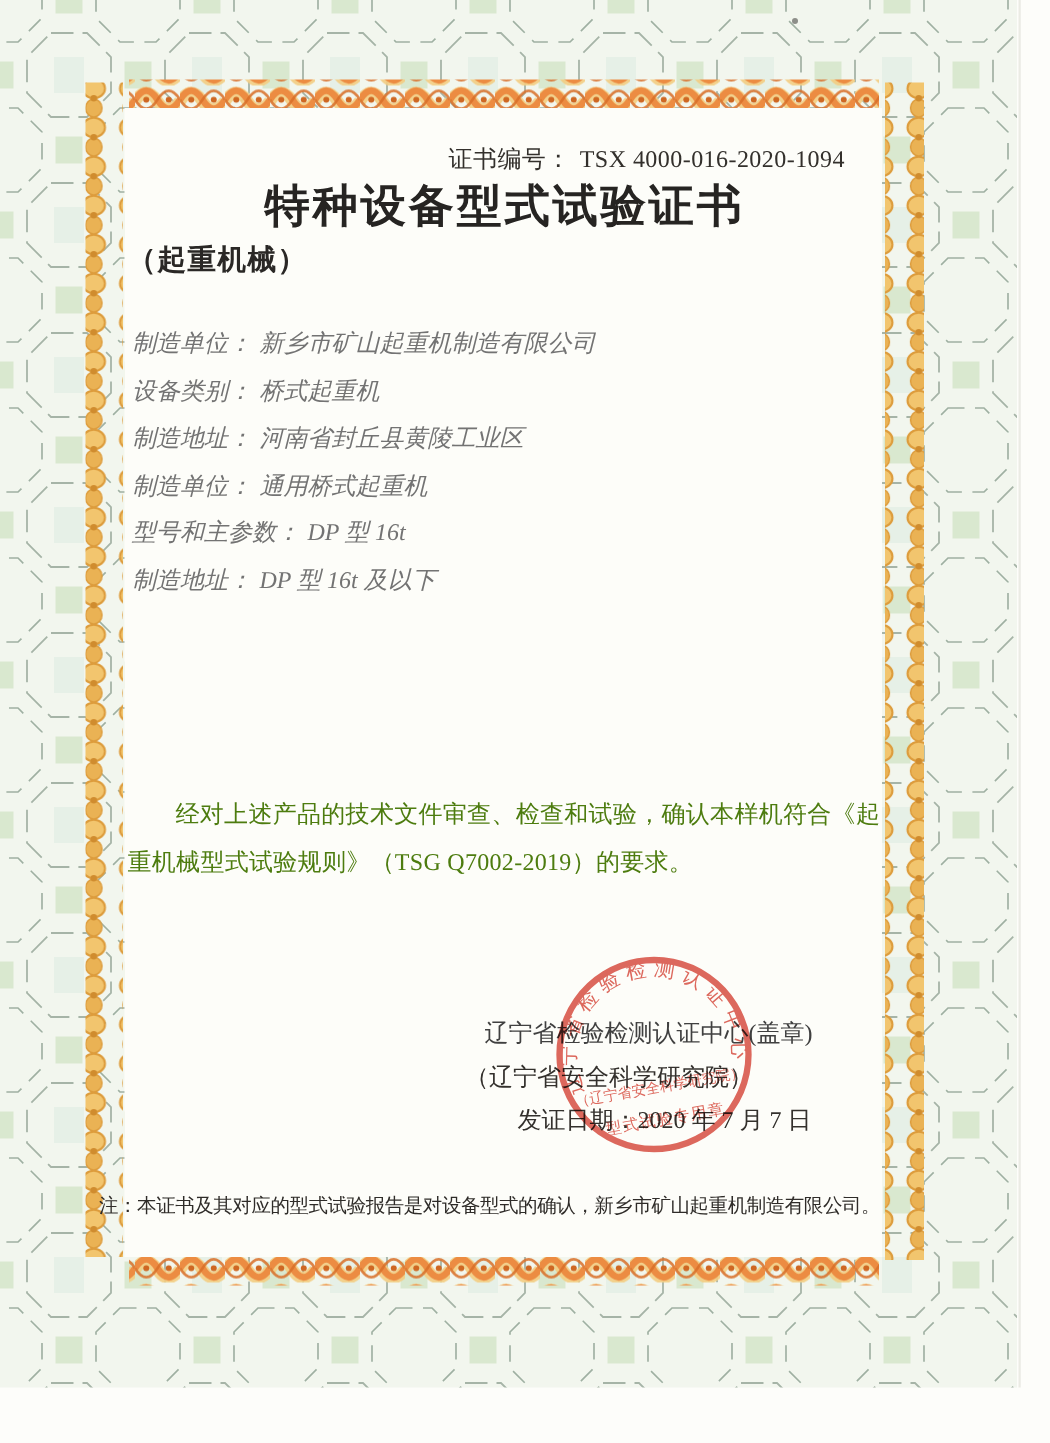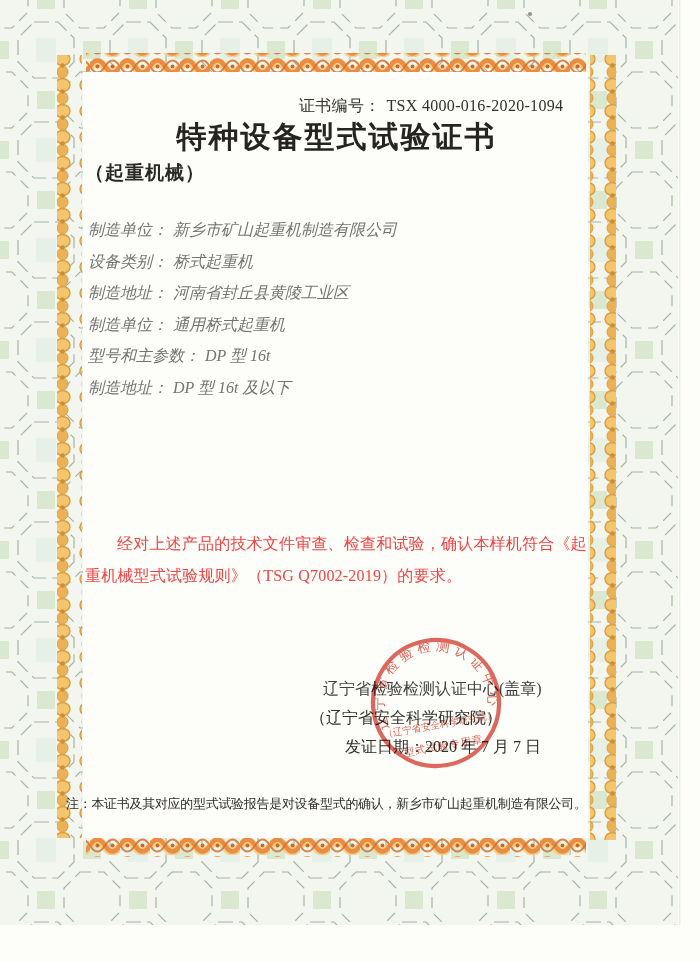--- a/index.html
+++ b/index.html
@@ -20,21 +20,21 @@
   .subtitle{
     left:85px;top:160px;width:503px;text-align:left;
     font-size:19px;font-weight:700;letter-spacing:1px;color:#2a2826;
   }
   .fields{position:absolute;left:88px;top:214px;z-index:2;font-size:16px;line-height:31.6px;color:#737373;font-style:italic;}
   .fields .row{white-space:nowrap;}
   .fields .val{margin-left:5px;}
   .statement{
     position:absolute;left:85px;top:512px;width:502px;z-index:2;
     font-size:16px;line-height:31.5px;text-indent:2em;letter-spacing:.2px;
-    color:#ef4444;white-space:normal;
+    color:#4d7c0f;white-space:normal;
   }
   .sig1{left:323px;top:679px;font-size:16px;color:#404040;}
   .sig2{left:310px;top:708px;font-size:16px;color:#33302c;}
   .sig3{left:345px;top:737px;font-size:16px;color:#33302c;}
   .footnote{left:66px;top:795px;font-size:13px;letter-spacing:-0.3px;color:#2f2c29;}
   .seal-svg{position:absolute;left:0;top:0;z-index:3;mix-blend-mode:multiply;pointer-events:none;}
 </style>
 </head>
 <body>
 

